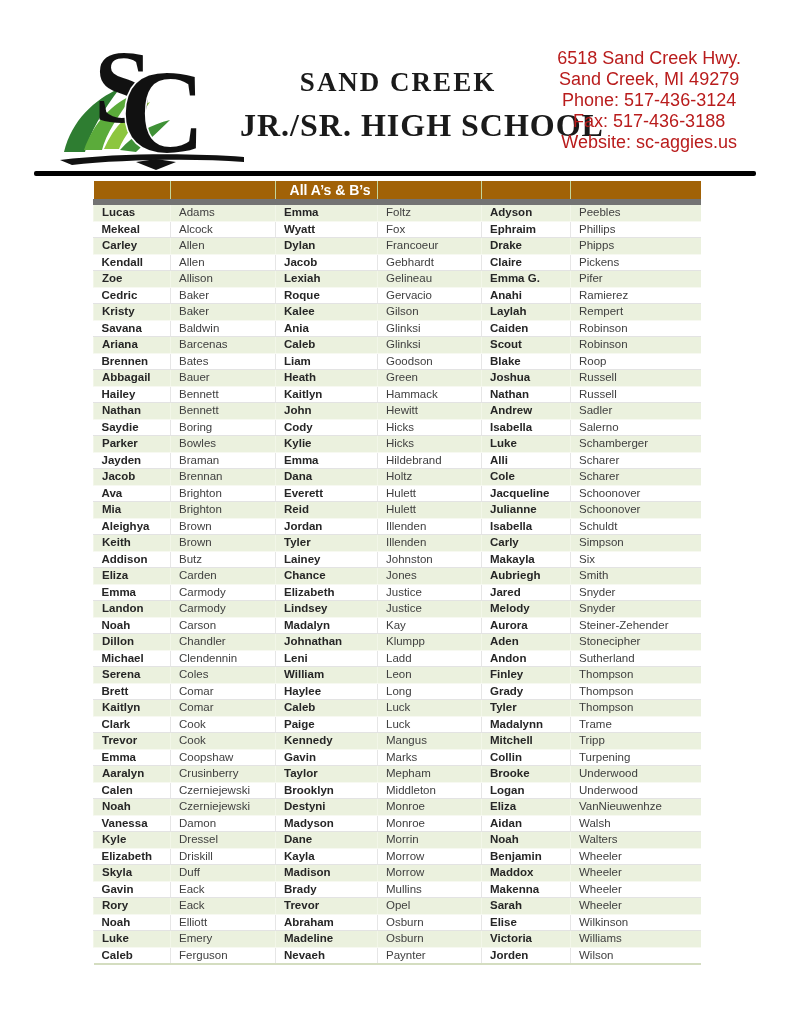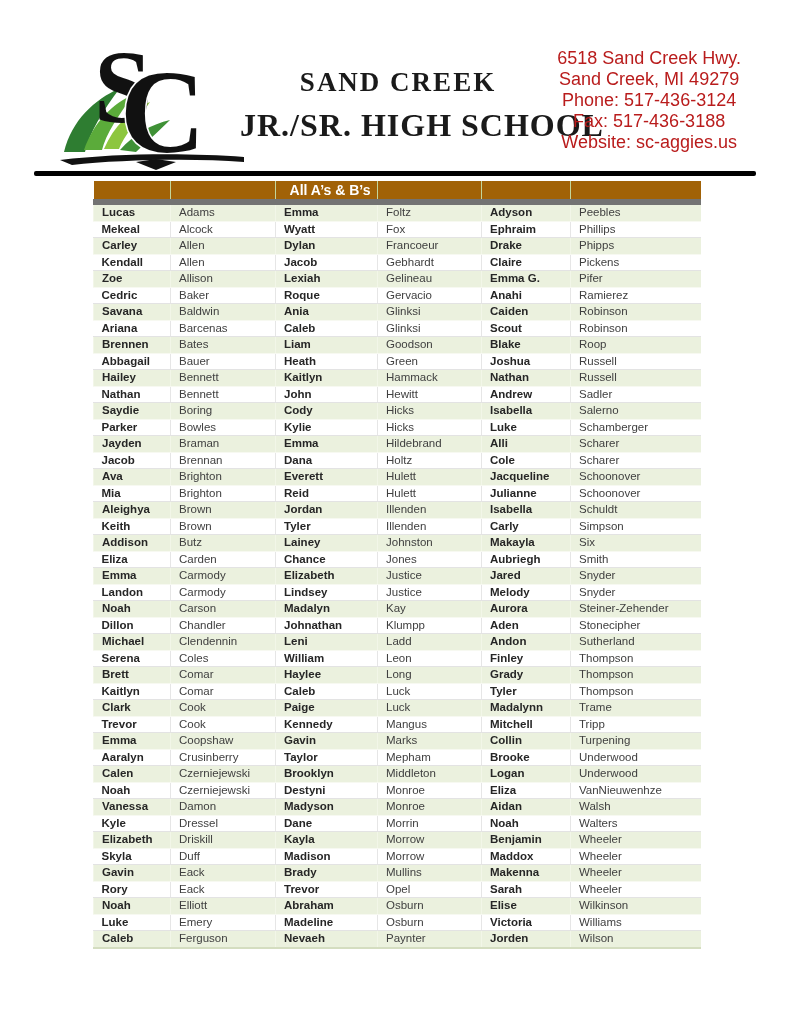--- a/index.html
+++ b/index.html
@@ -158,20 +158,28 @@
           </tr>
           <tr>
             <td class="fn">Cedric</td>
             <td class="ln">Baker</td>
             <td class="fn">Roque</td>
             <td class="ln">Gervacio</td>
             <td class="fn">Anahi</td>
             <td class="ln">Ramierez</td>
           </tr>
           <tr>
+            <td class="fn">Kristy</td>
+            <td class="ln">Baker</td>
+            <td class="fn">Kalee</td>
+            <td class="ln">Gilson</td>
+            <td class="fn">Laylah</td>
+            <td class="ln">Rempert</td>
+          </tr>
+          <tr>
             <td class="fn">Savana</td>
             <td class="ln">Baldwin</td>
             <td class="fn">Ania</td>
             <td class="ln">Glinksi</td>
             <td class="fn">Caiden</td>
             <td class="ln">Robinson</td>
           </tr>
           <tr>
             <td class="fn">Ariana</td>
             <td class="ln">Barcenas</td>

